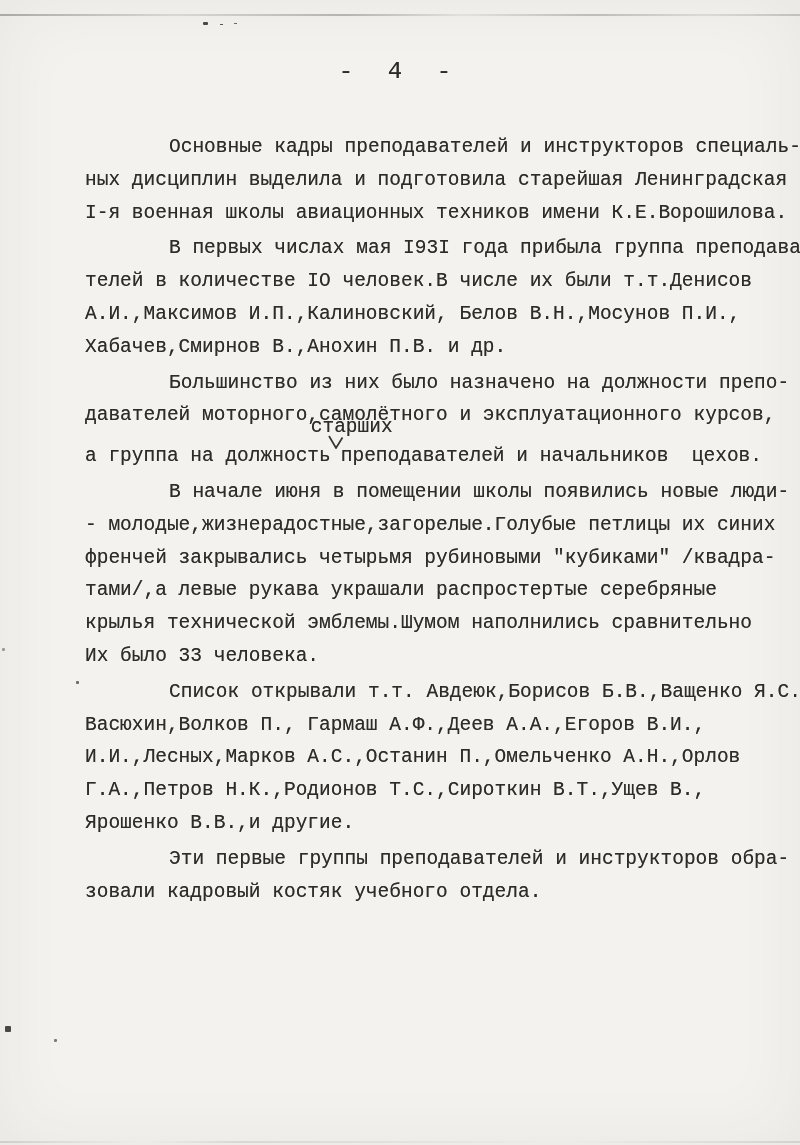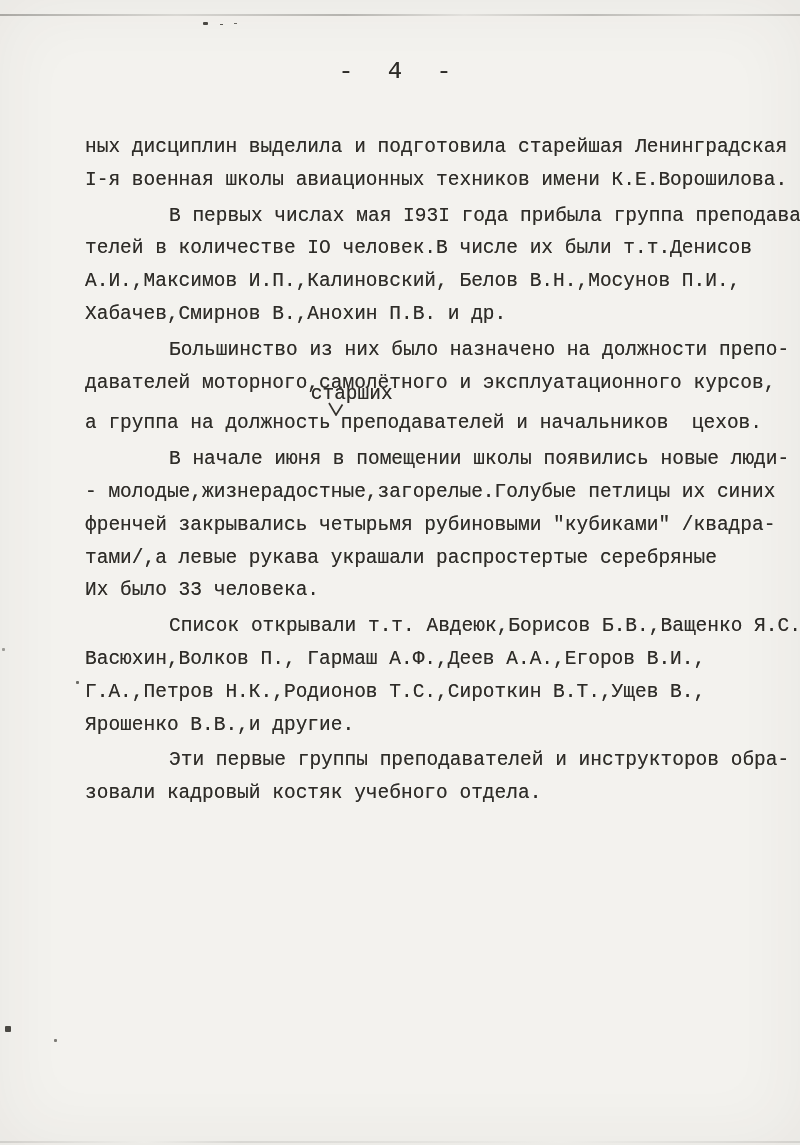--- a/index.html
+++ b/index.html
@@ -85,20 +85,21 @@
   <div class="speck s1"></div>
   <div class="speck s2"></div>
   <div class="speck s3"></div>
   <div class="speck s4"></div>
   <div class="speck s5"></div>
 
   <div class="page-number">- 4 -</div>
 
   <div class="doc-body">
       <div class="paragraph">
+        <div class="line indent">Основные кадры преподавателей и инструкторов специаль-</div>
         <div class="line">ных дисциплин выделила и подготовила старейшая Ленинградская</div>
         <div class="line">I-я военная школы авиационных техников имени К.Е.Ворошилова.</div>
       </div>
       <div class="paragraph">
         <div class="line indent">В первых числах мая I93I года прибыла группа преподава-</div>
         <div class="line">телей в количестве IO человек.В числе их были т.т.Денисов</div>
         <div class="line">А.И.,Максимов И.П.,Калиновский, Белов В.Н.,Мосунов П.И.,</div>
         <div class="line">Хабачев,Смирнов В.,Анохин П.В. и др.</div>
       </div>
       <div class="paragraph">
@@ -106,25 +107,27 @@
         <div class="line">давателей моторного,самолётного и эксплуатационного курсов,</div>
         <div class="line insertion-line"><span>а группа на должность</span><span class="ins-wrap"><svg class="ins-caret" width="17" height="14" viewBox="0 0 17 14">
               <path d="M2 1 L9 13 L15.5 2.5" fill="none" stroke="#35332e" stroke-width="1.7"></path>
             </svg><span class="ins-above">старших</span></span><span>преподавателей и начальников  цехов.</span></div>
       </div>
       <div class="paragraph">
         <div class="line indent">В начале июня в помещении школы появились новые люди-</div>
         <div class="line">- молодые,жизнерадостные,загорелые.Голубые петлицы их синих</div>
         <div class="line">френчей закрывались четырьмя рубиновыми "кубиками" /квадра-</div>
         <div class="line">тами/,а левые рукава украшали распростертые серебряные</div>
+        <div class="line">крылья технической эмблемы.Шумом наполнились сравнительно</div>
         <div class="line">Их было 33 человека.</div>
       </div>
       <div class="paragraph">
         <div class="line indent">Список открывали т.т. Авдеюк,Борисов Б.В.,Ващенко Я.С.,</div>
         <div class="line">Васюхин,Волков П., Гармаш А.Ф.,Деев А.А.,Егоров В.И.,</div>
+        <div class="line">И.И.,Лесных,Марков А.С.,Останин П.,Омельченко А.Н.,Орлов</div>
         <div class="line">Г.А.,Петров Н.К.,Родионов Т.С.,Сироткин В.Т.,Ущев В.,</div>
         <div class="line">Ярошенко В.В.,и другие.</div>
       </div>
       <div class="paragraph">
         <div class="line indent">Эти первые группы преподавателей и инструкторов обра-</div>
         <div class="line">зовали кадровый костяк учебного отдела.</div>
       </div>
     </div>
 </div>
 

